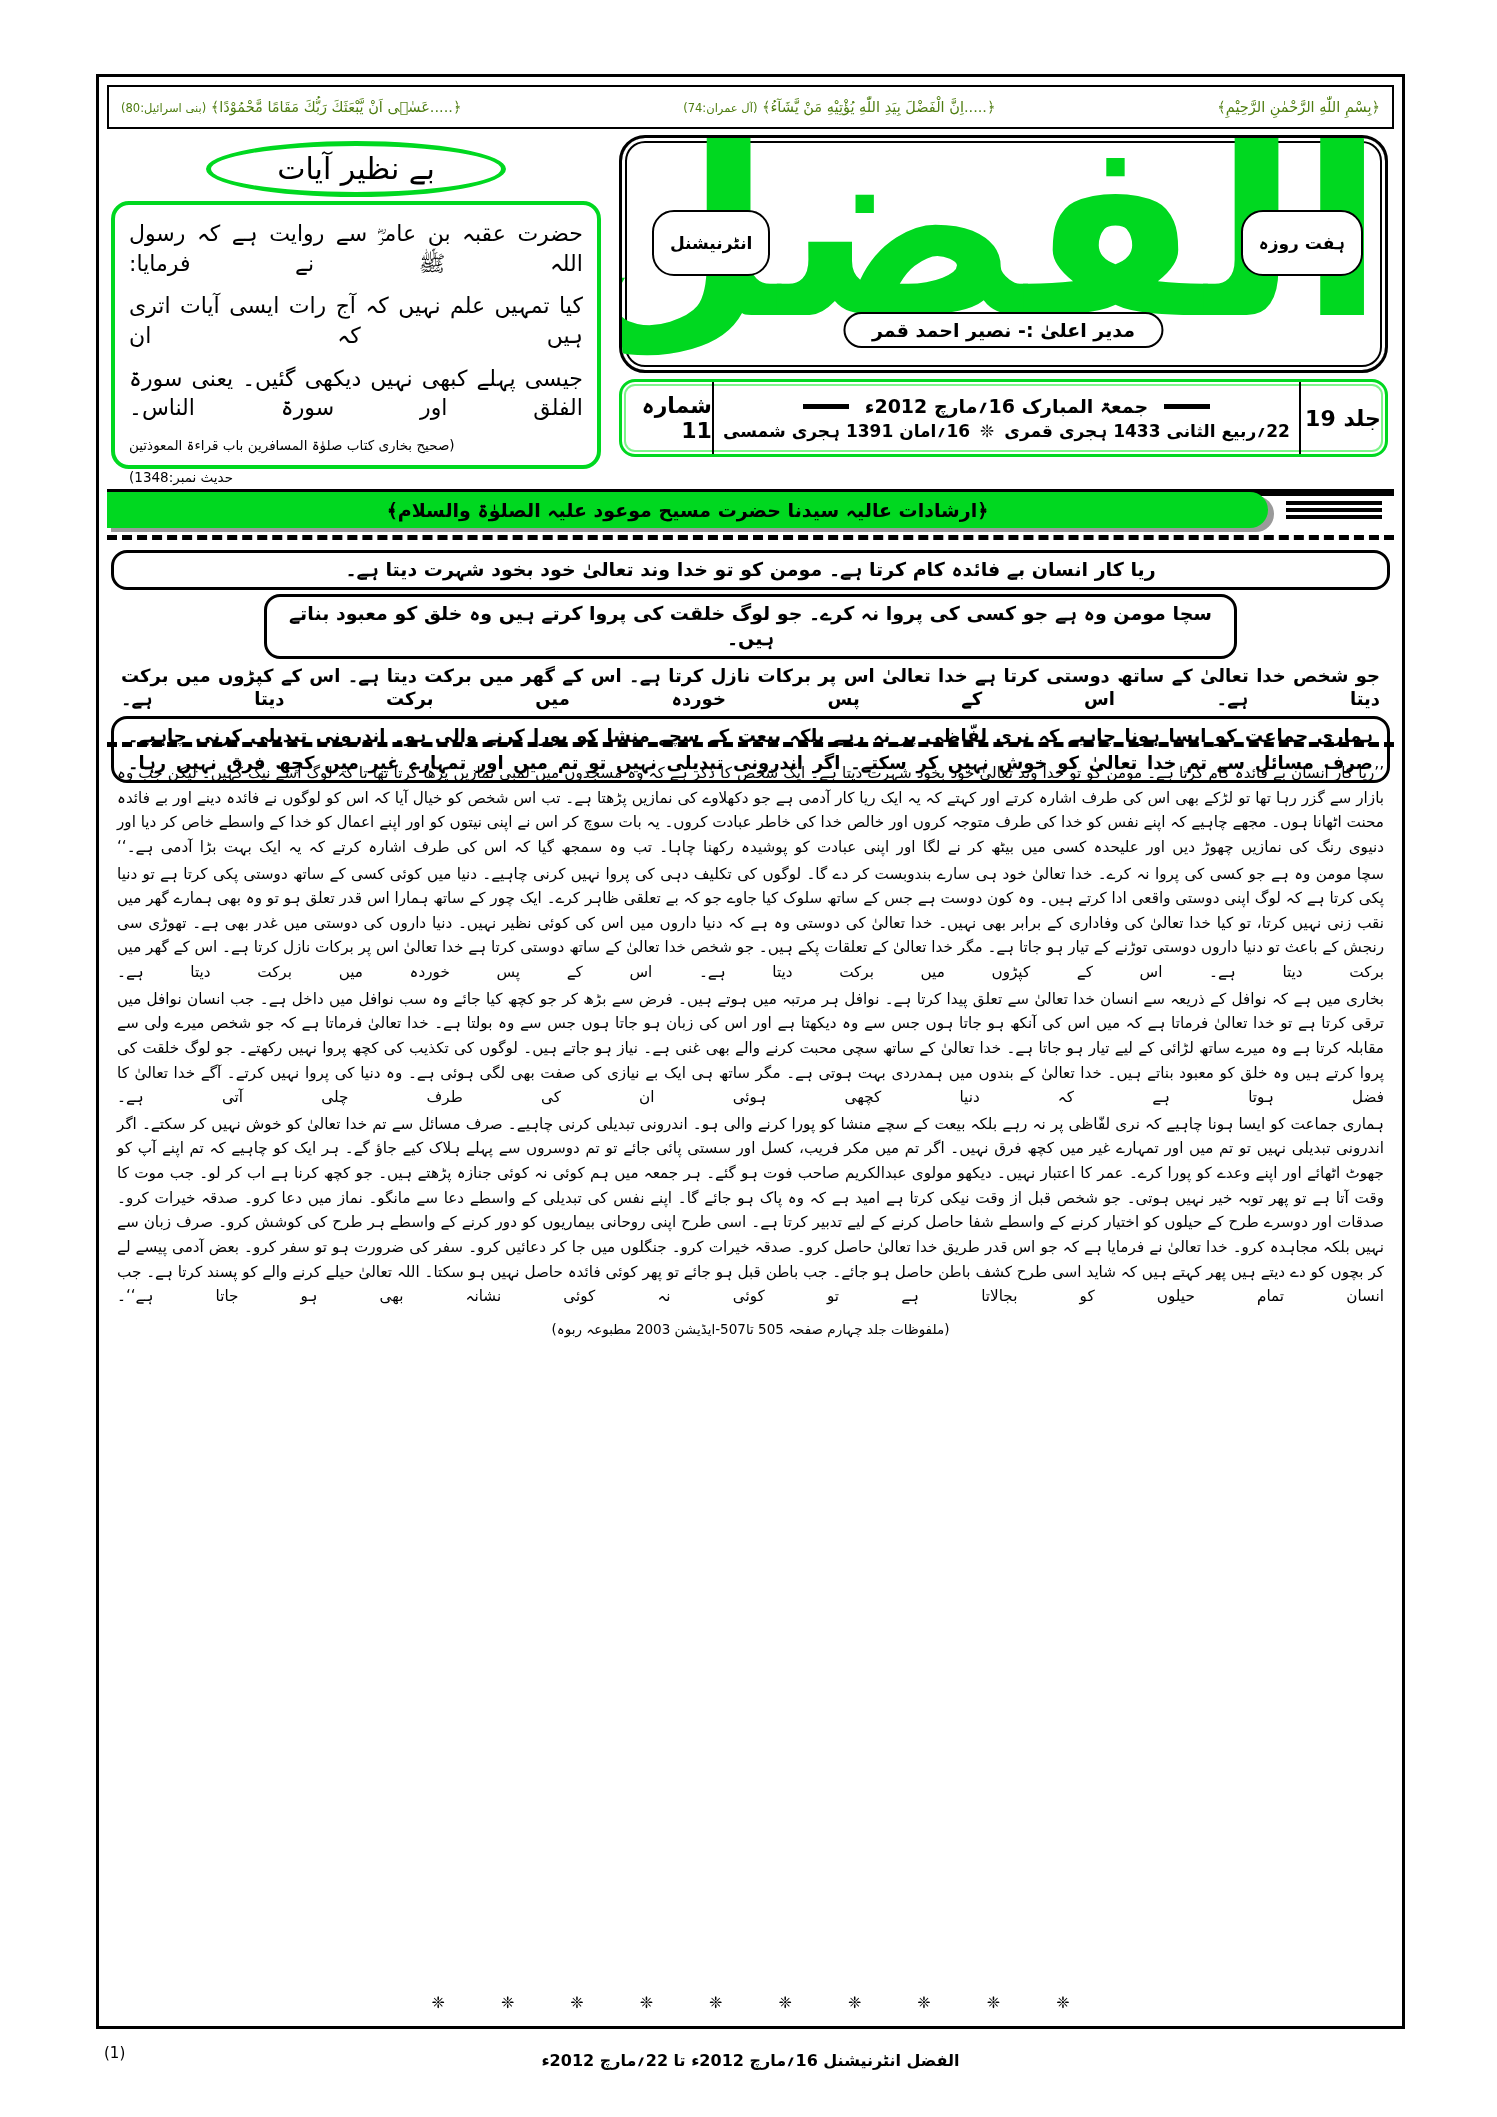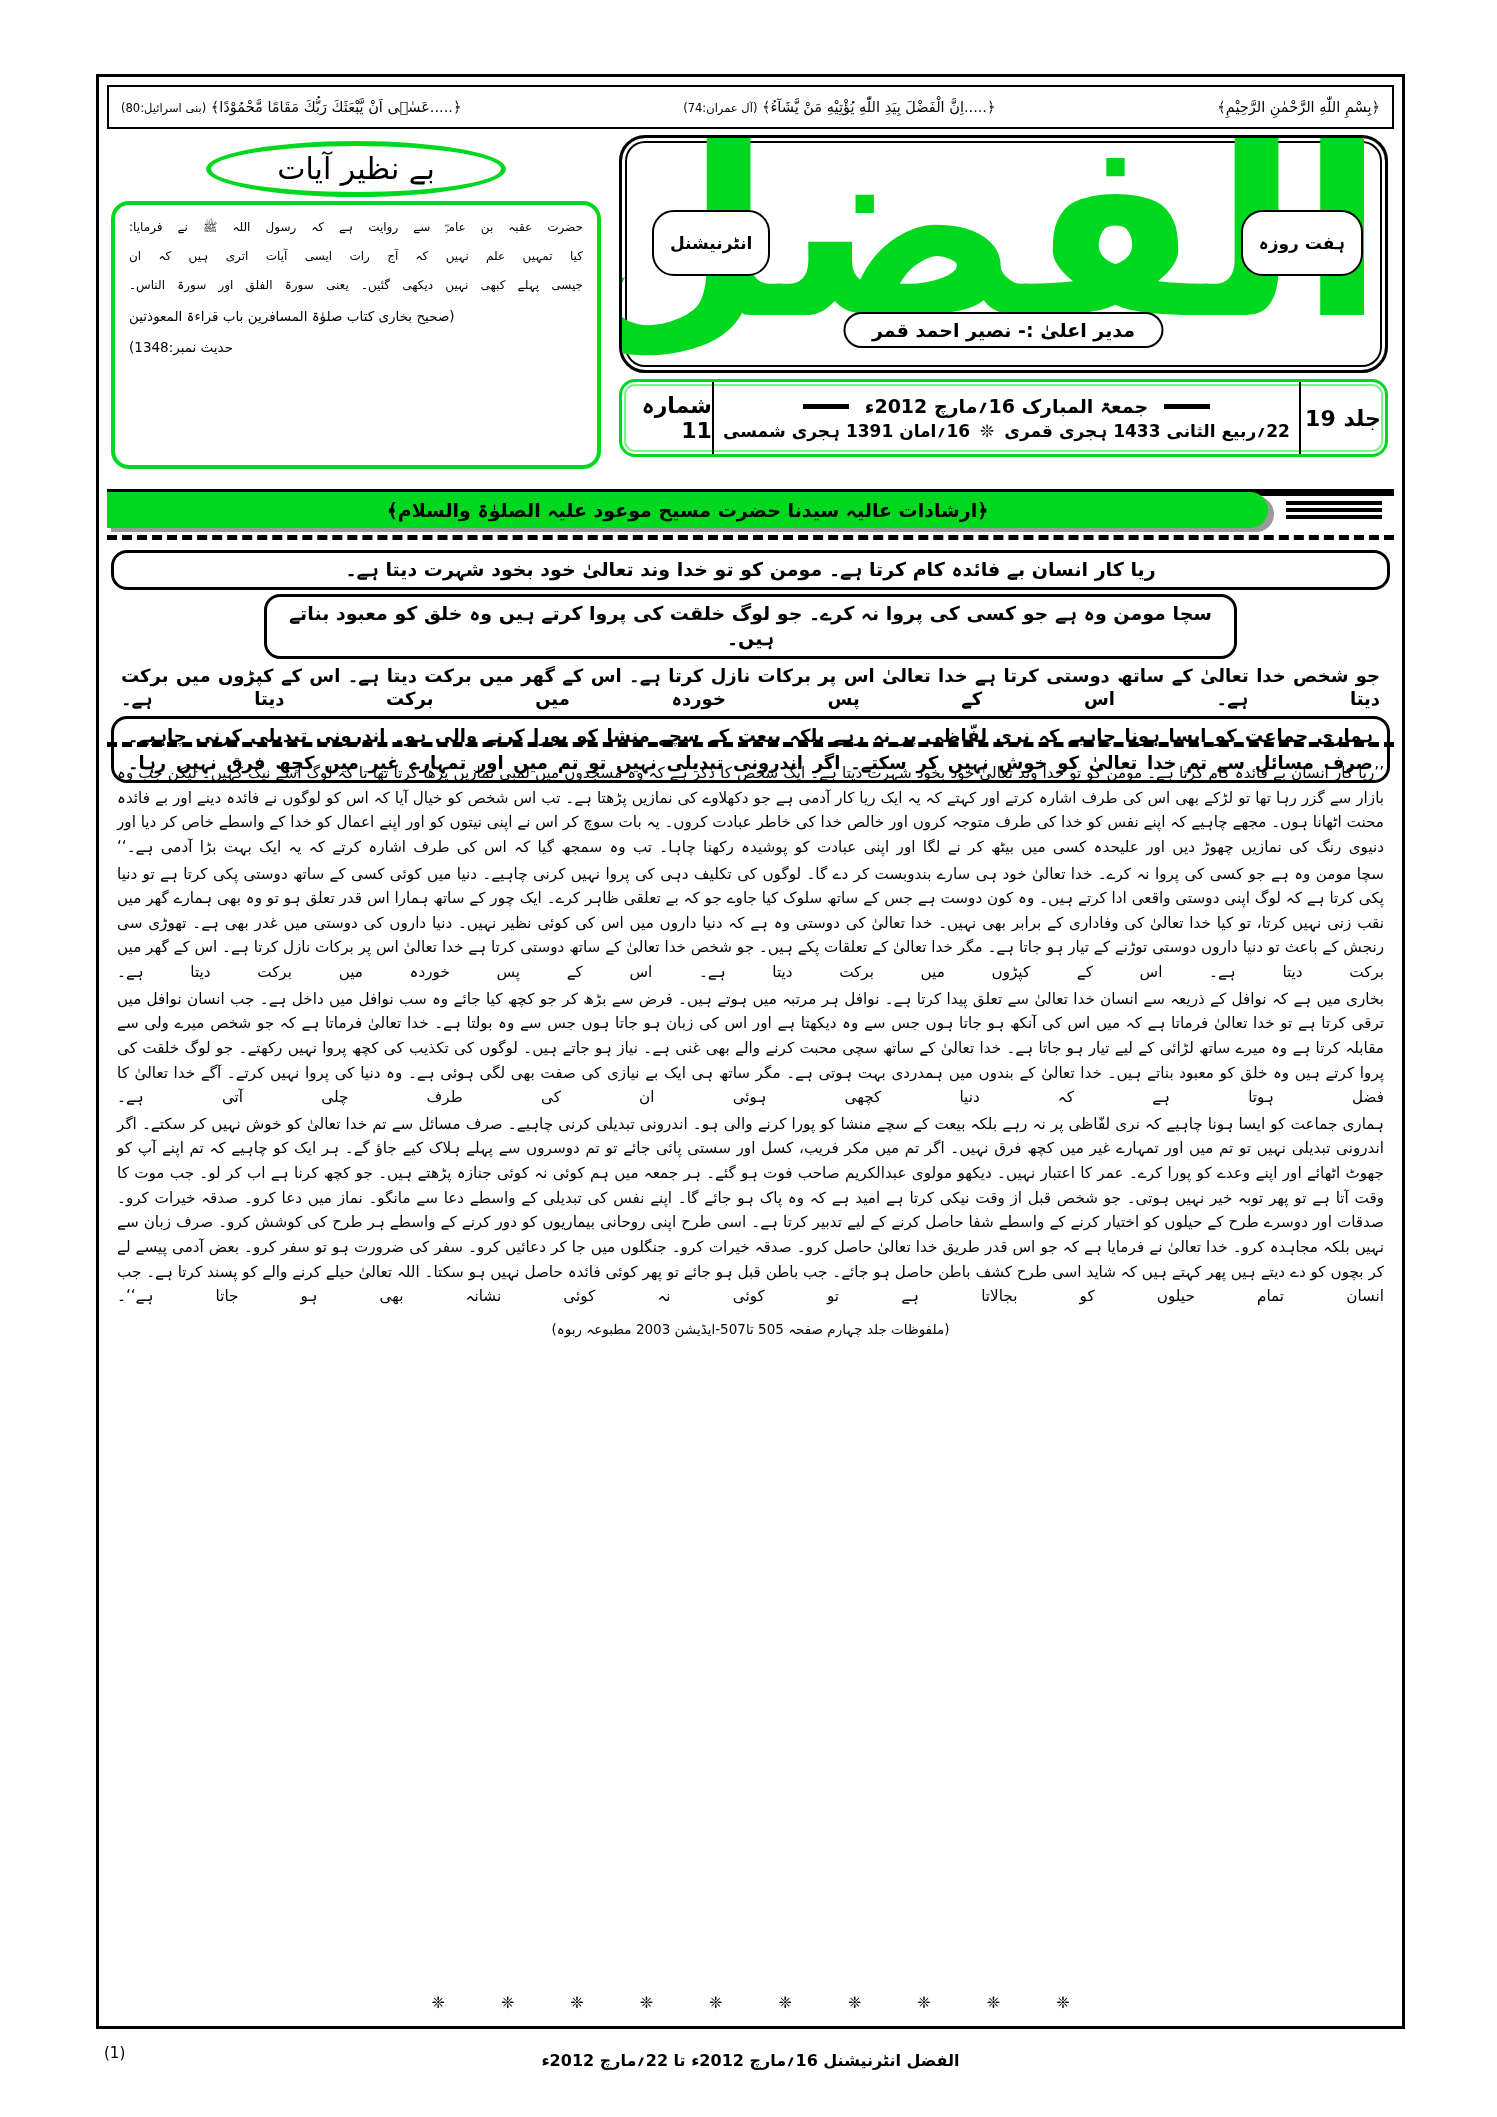--- a/index.html
+++ b/index.html
@@ -40,21 +40,21 @@
     display: flex;
     flex-direction: row;
     align-items: center;
     justify-content: space-between;
     padding: 0 12px;
     background: #fff;
   }
   .verse-item {
     font-size: 14.5px;
     line-height: 1.25;
-    color: #000000;
+    color: #4d7c0f;
     white-space: nowrap;
     font-family: "DejaVu Sans", sans-serif;
   }
   .verse-item .ref { font-size: 11.5px; }
 
   
   .header-row {
     position: absolute;
     left: 8px;
     top: 56px;
@@ -187,21 +187,21 @@
     border-radius: 18px;
     padding: 14px 14px 10px 14px;
     height: 268px;
     display: flex;
     flex-direction: column;
     justify-content: flex-start;
     gap: 13px;
     background: #fff;
   }
   .hadith-line {
-    font-size: 12px;
+    font-size: 22px;
     line-height: 1.35;
     color: #000;
     text-align: justify;
     text-align-last: justify;
   }
   .hadith-src {
     font-size: 13.5px;
     color: #000;
     text-align: left;
     line-height: 1.4;

